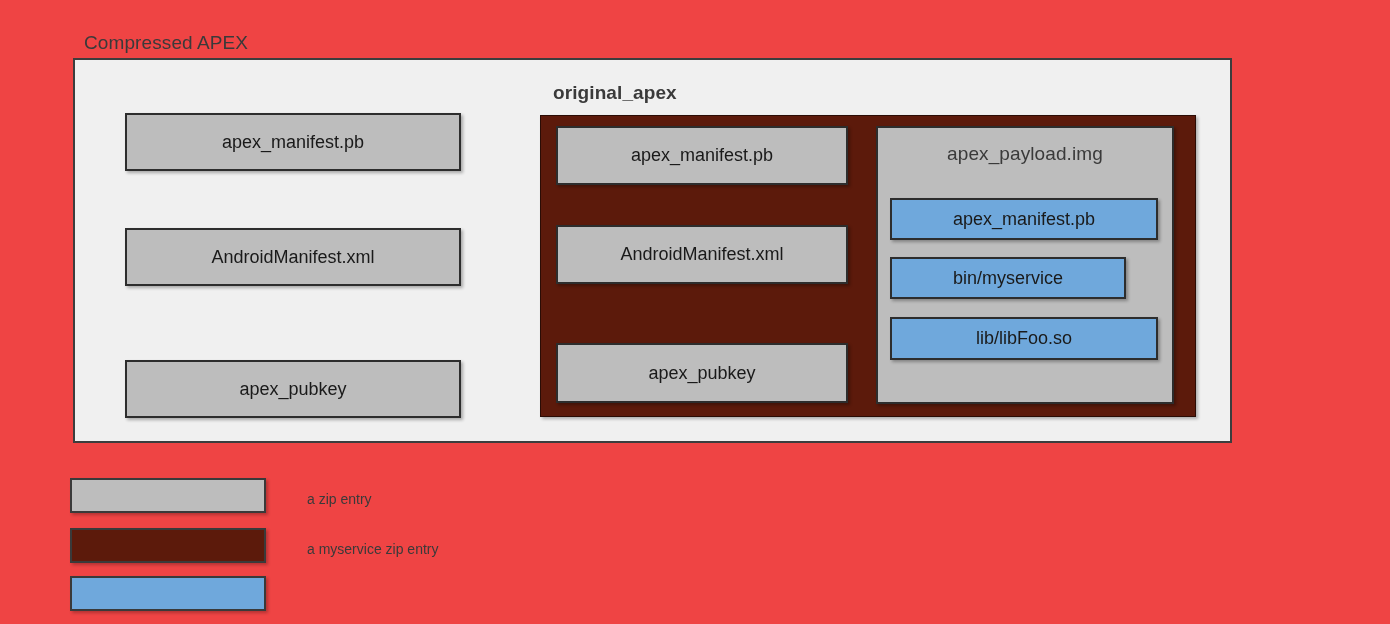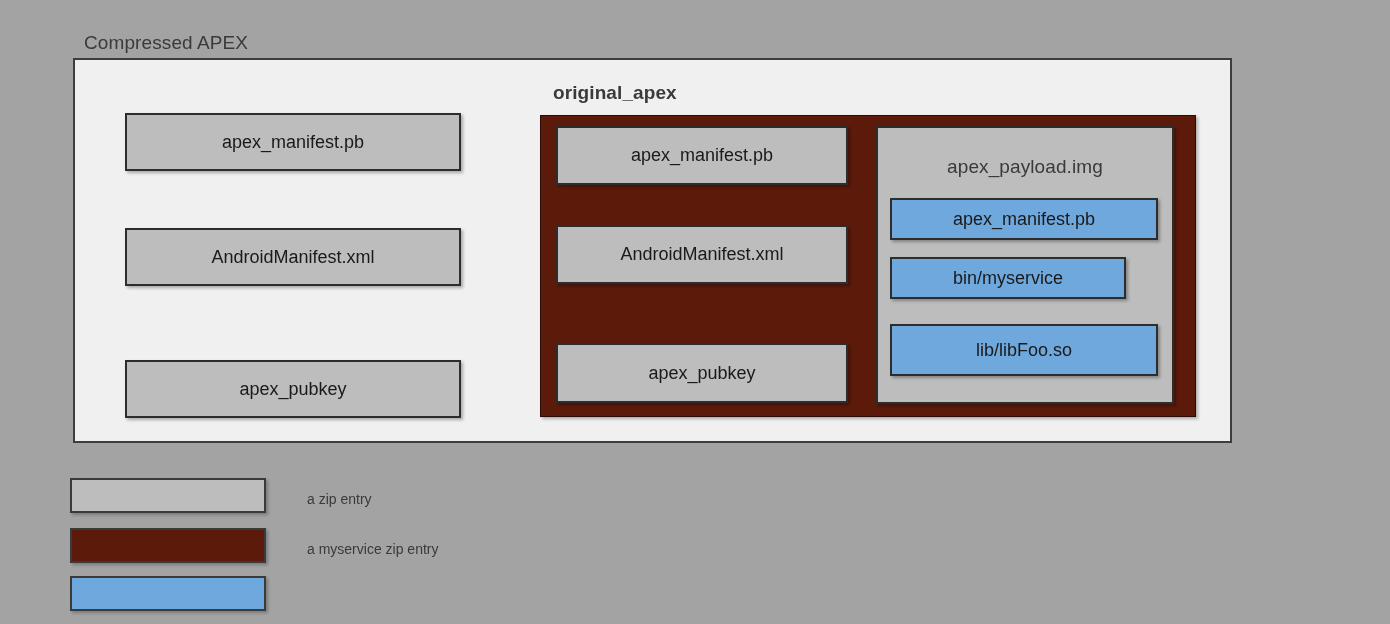--- a/index.html
+++ b/index.html
@@ -11,21 +11,21 @@
     width: 1390px;
     height: 624px;
     background: #f0f0f0;
     font-family: "Liberation Sans", sans-serif;
     overflow: hidden;
   }
   #canvas {
     position: relative;
     width: 1390px;
     height: 624px;
-    background: #a3a3a3;
+    background: #ef4444;
   }
 
   
   .abs { position: absolute; box-sizing: border-box; }
 
   
   .caption {
     color: #3a3a3a;
     font-size: 19px;
     line-height: 22px;
@@ -118,27 +118,27 @@
   <div class="abs red-box"></div>
 
   <div class="abs chip chip-grey" style="left:556px; top:126px; width:292px; height:59px;">apex_manifest.pb</div>
 
   <div class="abs chip chip-grey" style="left:556px; top:225px; width:292px; height:59px;">AndroidManifest.xml</div>
 
   <div class="abs chip chip-grey" style="left:556px; top:343px; width:292px; height:60px;">apex_pubkey</div>
 
   <div class="abs payload-box"></div>
 
-  <div class="abs caption" style="left:876px; top:156px; width:298px; text-align:center; font-size:19px;">apex_payload.img</div>
+  <div class="abs caption" style="left:876px; top:143px; width:298px; text-align:center; font-size:19px;">apex_payload.img</div>
 
   <div class="abs chip chip-blue" style="left:890px; top:198px; width:268px; height:42px;">apex_manifest.pb</div>
 
   <div class="abs chip chip-blue" style="left:890px; top:257px; width:236px; height:42px;">bin/myservice</div>
 
-  <div class="abs chip chip-blue" style="left:890px; top:324px; width:268px; height:52px;">lib/libFoo.so</div>
+  <div class="abs chip chip-blue" style="left:890px; top:317px; width:268px; height:43px;">lib/libFoo.so</div>
 
   <div class="abs legend-swatch sw-grey" style="top:478px;"></div>
   <div class="abs legend-label" style="top:488px;">a zip entry</div>
 
   <div class="abs legend-swatch sw-red" style="top:528px;"></div>
   <div class="abs legend-label" style="top:538px;">a myservice zip entry</div>
 
   <div class="abs legend-swatch sw-blue" style="top:576px;"></div>
 
 </div>

